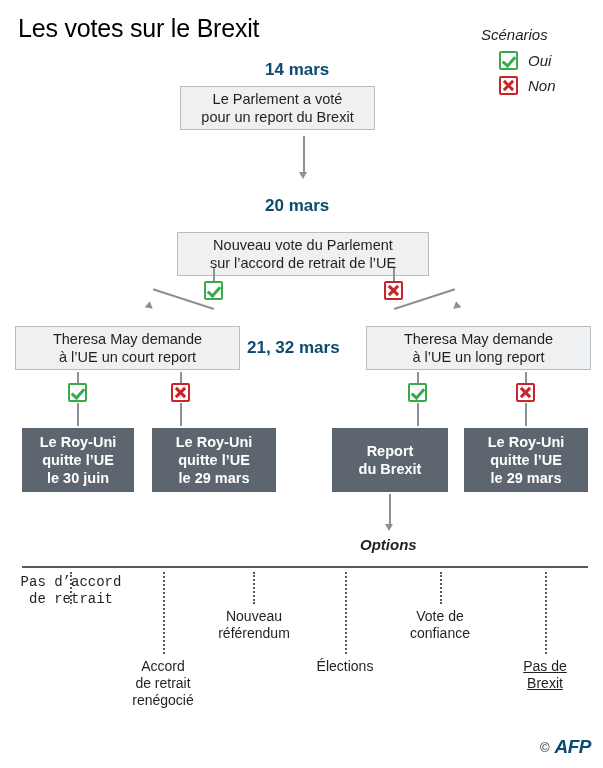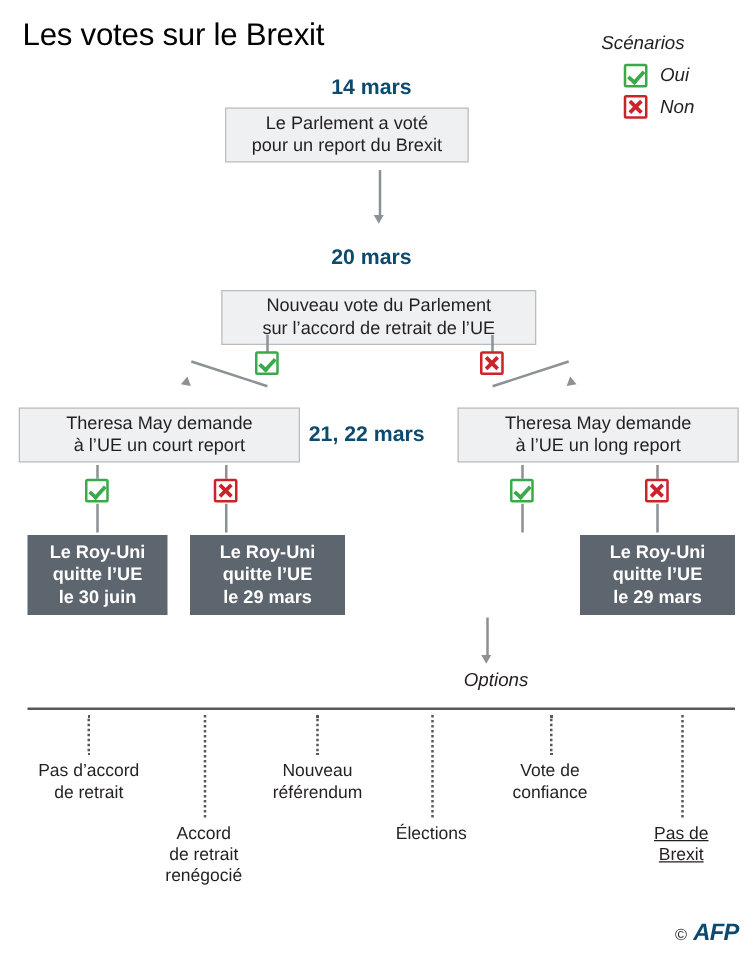--- a/index.html
+++ b/index.html
@@ -246,21 +246,21 @@
   <div class="mark-pos" style="left:384px; top:281px;">
     <span class="mark no"></span>
   </div>
 
   <div class="hline" style="left:150px; top:308px; width:64px; transform:rotate(18deg); transform-origin:right center;"></div>
   <div class="arrowhead" style="left:146px; top:303px; transform:rotate(-50deg);"></div>
 
   <div class="hline" style="left:394px; top:308px; width:64px; transform:rotate(-18deg); transform-origin:left center;"></div>
   <div class="arrowhead" style="left:452px; top:303px; transform:rotate(50deg);"></div>
 
-  <div class="date" style="left:247px; top:338px;">21, 22 mars</div>
+  <div class="date" style="left:247px; top:338px;">21, 32 mars</div>
 
   <div class="box" style="left:15px; top:326px; width:225px; height:44px;">
     <span class="ml">Theresa May demande<br>à l’UE un court report</span>
   </div>
   <div class="box" style="left:366px; top:326px; width:225px; height:44px;">
     <span class="ml">Theresa May demande<br>à l’UE un long report</span>
   </div>
 
   <div class="vline" style="left:77px; top:372px; height:11px;"></div>
   <div class="vline" style="left:180px; top:372px; height:11px;"></div>
@@ -284,39 +284,42 @@
   <div class="vline" style="left:180px; top:403px; height:23px;"></div>
   <div class="vline" style="left:417px; top:403px; height:23px;"></div>
   <div class="vline" style="left:525px; top:403px; height:23px;"></div>
 
   <div class="resbox" style="left:22px; top:428px; width:112px; height:64px;">
     <span class="ml">Le Roy-Uni<br>quitte l’UE<br>le 30 juin</span>
   </div>
   <div class="resbox" style="left:152px; top:428px; width:124px; height:64px;">
     <span class="ml">Le Roy-Uni<br>quitte l’UE<br>le 29 mars</span>
   </div>
+  <div class="resbox" style="left:332px; top:428px; width:116px; height:64px;">
+    <span class="ml">Report<br>du Brexit</span>
+  </div>
   <div class="resbox" style="left:464px; top:428px; width:124px; height:64px;">
     <span class="ml">Le Roy-Uni<br>quitte l’UE<br>le 29 mars</span>
   </div>
 
   <div class="vline" style="left:389px; top:494px; height:32px;"></div>
   <div class="arrowhead" style="left:385px; top:524px;"></div>
 
-  <div class="options-label" style="left:371px; top:536px;">Options</div>
+  <div class="options-label" style="left:360px; top:536px;font-weight:bold;">Options</div>
 
   <div class="rule" style="left:22px; top:566px; width:566px;"></div>
 
   <div class="dotted" style="left:70px; top:572px; height:32px;"></div>
   <div class="dotted" style="left:163px; top:572px; height:82px;"></div>
   <div class="dotted" style="left:253px; top:572px; height:32px;"></div>
   <div class="dotted" style="left:345px; top:572px; height:82px;"></div>
   <div class="dotted" style="left:440px; top:572px; height:32px;"></div>
   <div class="dotted" style="left:545px; top:572px; height:82px;"></div>
 
-  <div class="opt" style="left:0px; top:608px; width:142px;">Pas d’accord<br>de retrait</div>
+  <div class="opt" style="left:0px; top:574px; width:142px;font-family:Liberation Mono, monospace;">Pas d’accord<br>de retrait</div>
   <div class="opt" style="left:98px; top:658px; width:130px;">Accord<br>de retrait<br>renégocié</div>
   <div class="opt" style="left:289px; top:658px; width:112px;">Élections</div>
   <div class="opt" style="left:190px; top:608px; width:128px;">Nouveau<br>référendum</div>
   <div class="opt" style="left:382px; top:608px; width:116px;">Vote de<br>confiance</div>
   <div class="opt" style="left:488px; top:658px; width:114px;text-decoration:underline;">Pas de<br>Brexit</div>
 
   <div class="credit">
     <span>©</span>
     <span class="afp">AFP</span>
   </div>

